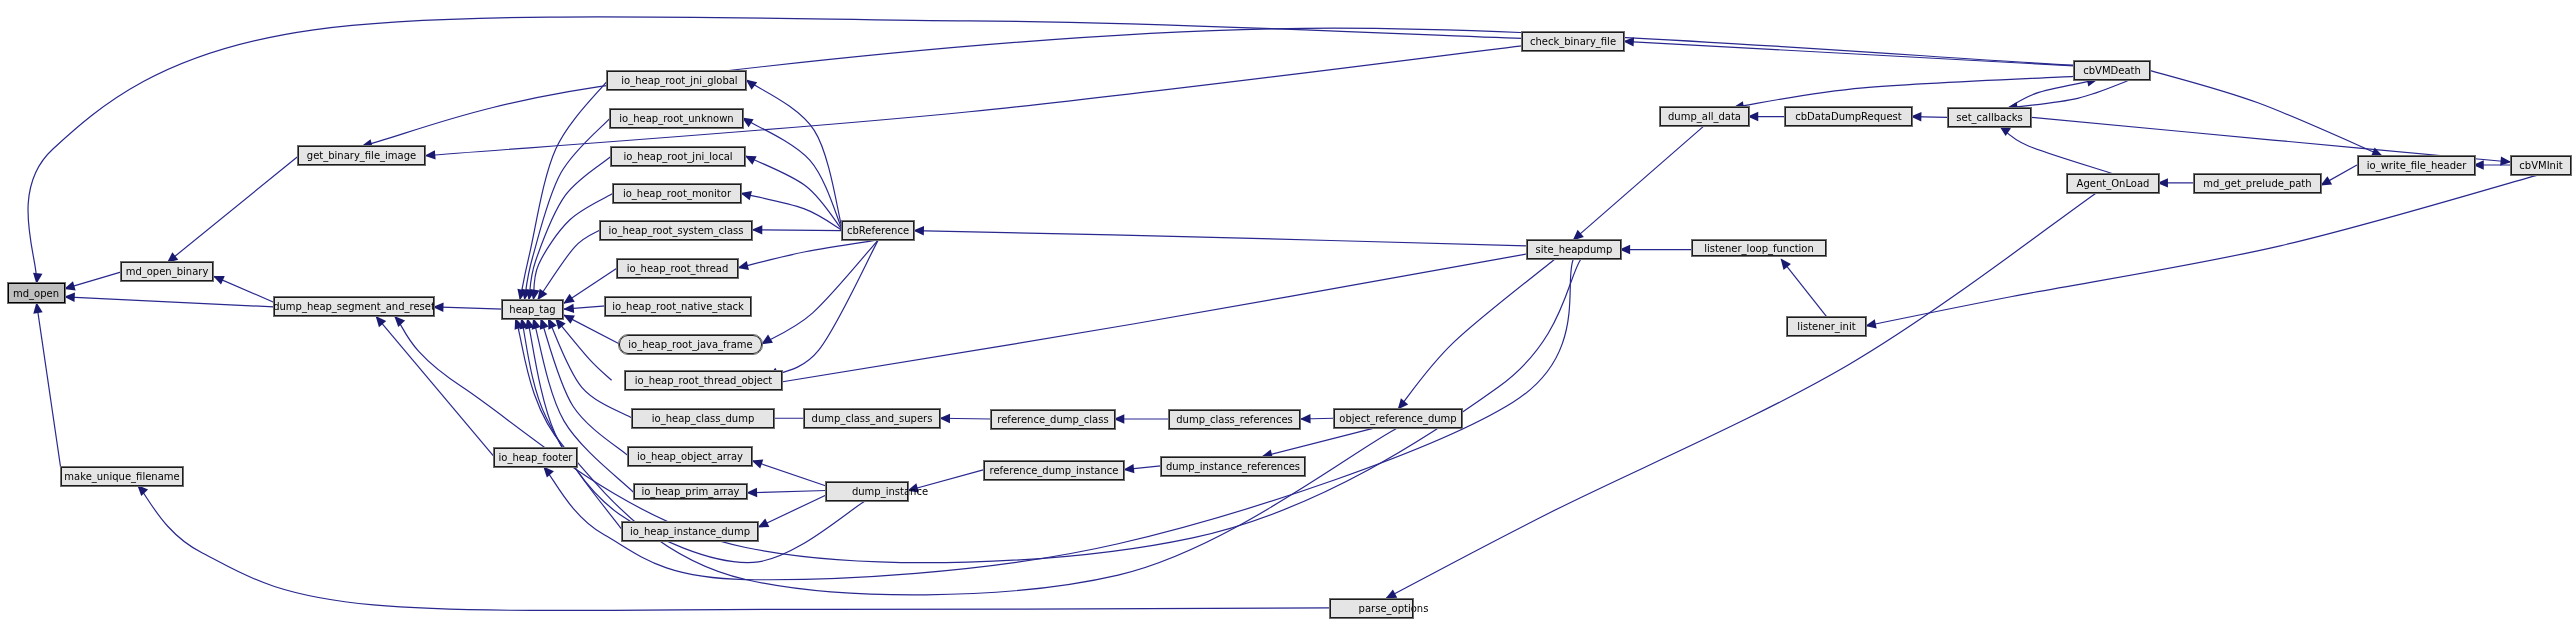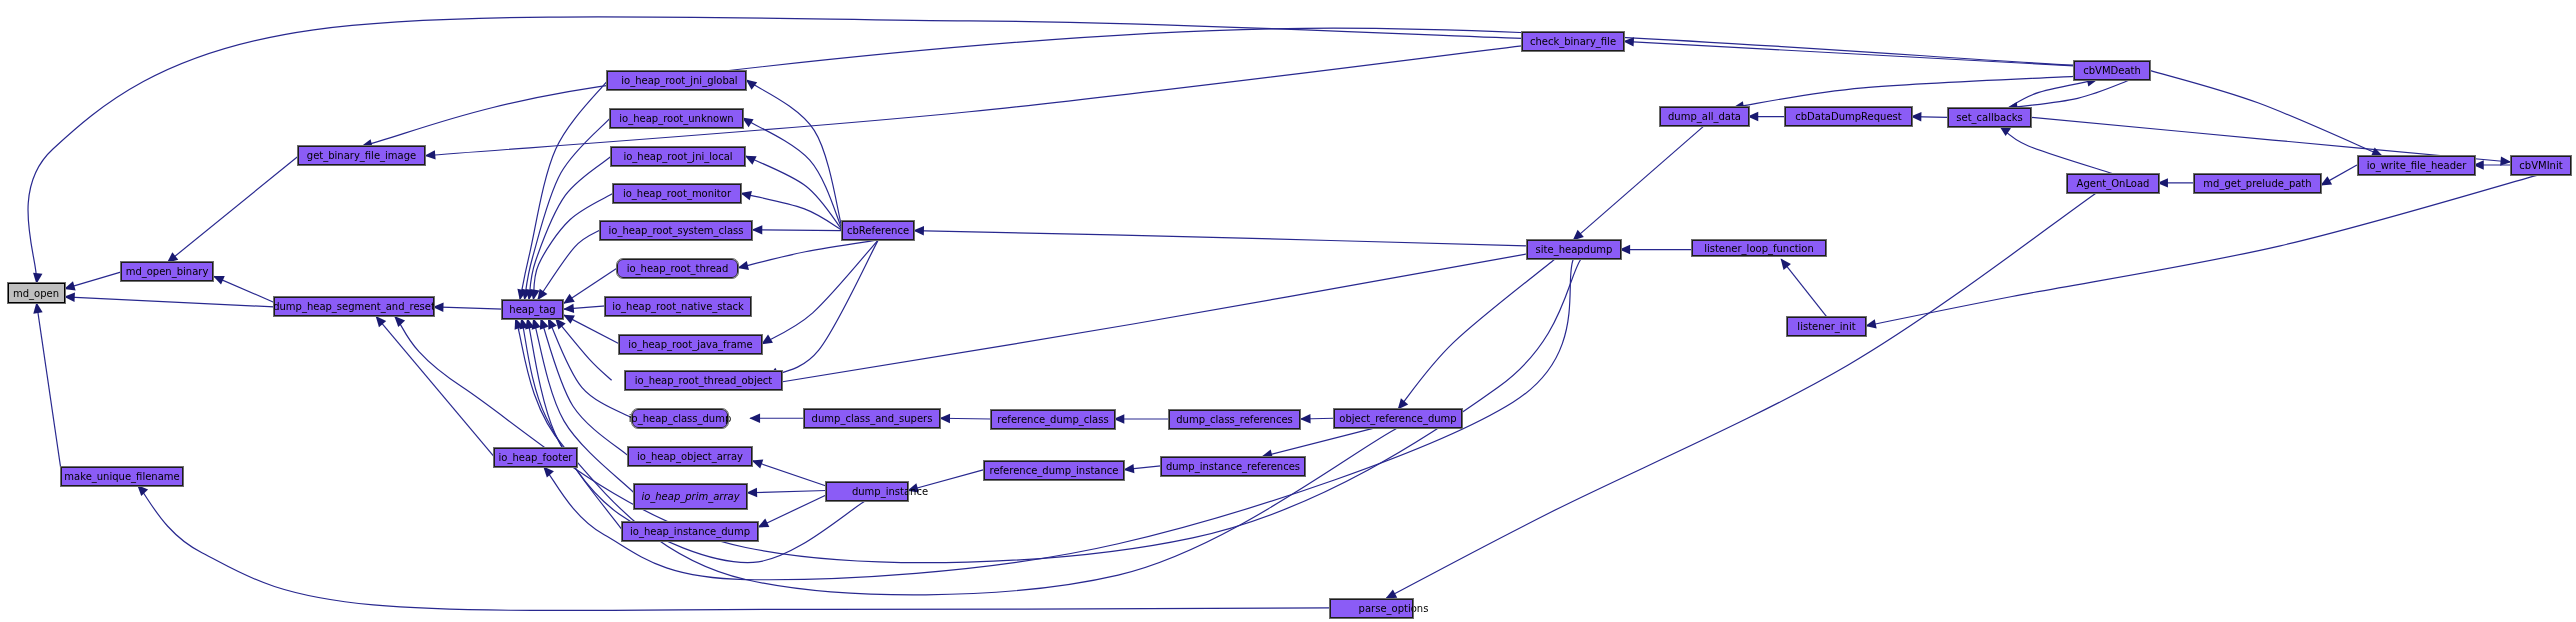--- a/index.html
+++ b/index.html
@@ -1,19 +1,19 @@
 <!DOCTYPE html>
 <html style="font-size:12px"><head>
 <meta charset="utf-8">
 <style>
   html,body{margin:0;padding:0;background:#ffffff;}
   #stage{position:relative;width:2576px;height:622px;background:#ffffff;overflow:hidden;
          font-family:"DejaVu Sans","Liberation Sans",sans-serif;}
   #edges{position:absolute;left:0;top:0;width:2576px;height:622px;}
-  .node{position:absolute;box-sizing:border-box;background:#8b5cf6;border:0.7px solid #1c1c1c;
+  .node{position:absolute;box-sizing:border-box;background:#e5e5e5;border:0.7px solid #1c1c1c;
         outline:0.7px solid #6e6e6e;outline-offset:0px;
         display:flex;align-items:center;justify-content:center;
         font-size:10px;color:#000000;white-space:nowrap;cursor:pointer;}
   .node.hl{background:#bfbfbf;border:1.5px solid #000000;}
   .edge{fill:none;stroke-width:1.6px;}
 </style>
 </head>
 <body>
 
 <div id="stage">
@@ -98,27 +98,27 @@
       <div class="node" style="left: 298px; top: 146px; width: 127px; height: 19.4px;">get_binary_file_image</div>
       <div class="node" style="left: 274px; top: 297px; width: 160px; height: 19.4px;">dump_heap_segment_and_reset</div>
       <div class="node" style="left: 61px; top: 467px; width: 122px; height: 19.4px;">make_unique_filename</div>
       <div class="node" style="left: 502px; top: 300px; width: 61px; height: 19.4px;">heap_tag</div>
       <div class="node" style="left: 494px; top: 448px; width: 83px; height: 19.4px;">io_heap_footer</div>
       <div class="node" style="left: 607px; top: 71px; width: 139px; height: 18.6px; padding-left: 6px;">io_heap_root_jni_global</div>
       <div class="node" style="left: 610px; top: 109px; width: 133px; height: 18.6px;">io_heap_root_unknown</div>
       <div class="node" style="left: 611px; top: 147px; width: 134px; height: 18.6px;">io_heap_root_jni_local</div>
       <div class="node" style="left: 613px; top: 184px; width: 128px; height: 18.6px;">io_heap_root_monitor</div>
       <div class="node" style="left: 600px; top: 221px; width: 152px; height: 18.6px;">io_heap_root_system_class</div>
-      <div class="node" style="left: 617px; top: 259px; width: 121px; height: 18.6px; border-radius: 6px;">io_heap_root_thread</div>
+      <div class="node" style="left: 617px; top: 259px; width: 121px; height: 18.6px;">io_heap_root_thread</div>
       <div class="node" style="left: 605px; top: 297px; width: 146px; height: 18.6px;">io_heap_root_native_stack</div>
-      <div class="node" style="left: 619px; top: 335px; width: 143px; height: 18.6px;">io_heap_root_java_frame</div>
+      <div class="node" style="left: 619px; top: 335px; width: 143px; height: 18.6px; border-radius: 9px;">io_heap_root_java_frame</div>
       <div class="node" style="left: 611px; top: 371px; width: 157px; height: 18.6px; margin-left: 14px;">io_heap_root_thread_object</div>
-      <div class="node" style="left: 632px; top: 409px; width: 96px; height: 18.6px; border-radius: 6px;">io_heap_class_dump</div>
+      <div class="node" style="left: 632px; top: 409px; width: 142px; height: 18.6px;">io_heap_class_dump</div>
       <div class="node" style="left: 628px; top: 447px; width: 124px; height: 18.6px;">io_heap_object_array</div>
-      <div class="node" style="left: 634px; top: 484px; width: 113px; height: 25px; font-style: italic;">io_heap_prim_array</div>
+      <div class="node" style="left: 634px; top: 484px; width: 113px; height: 15px;">io_heap_prim_array</div>
       <div class="node" style="left: 622px; top: 522px; width: 136px; height: 18.6px;">io_heap_instance_dump</div>
       <div class="node" style="left: 842px; top: 221px; width: 72px; height: 18.6px;">cbReference</div>
       <div class="node" style="left: 804px; top: 409px; width: 136px; height: 18.6px;">dump_class_and_supers</div>
       <div class="node" style="left: 991px; top: 410px; width: 124px; height: 18.6px;">reference_dump_class</div>
       <div class="node" style="left: 1169px; top: 410px; width: 131px; height: 18.6px;">dump_class_references</div>
       <div class="node" style="left: 1334px; top: 409px; width: 128px; height: 18.6px;">object_reference_dump</div>
       <div class="node" style="left: 984px; top: 461px; width: 140px; height: 18.6px;">reference_dump_instance</div>
       <div class="node" style="left: 1161px; top: 457px; width: 144px; height: 18.6px;">dump_instance_references</div>
       <div class="node" style="left: 826px; top: 482px; width: 82px; height: 18.6px; padding-left: 46px;">dump_instance</div>
       <div class="node" style="left: 1527px; top: 240px; width: 94px; height: 19.4px;">site_heapdump</div>

